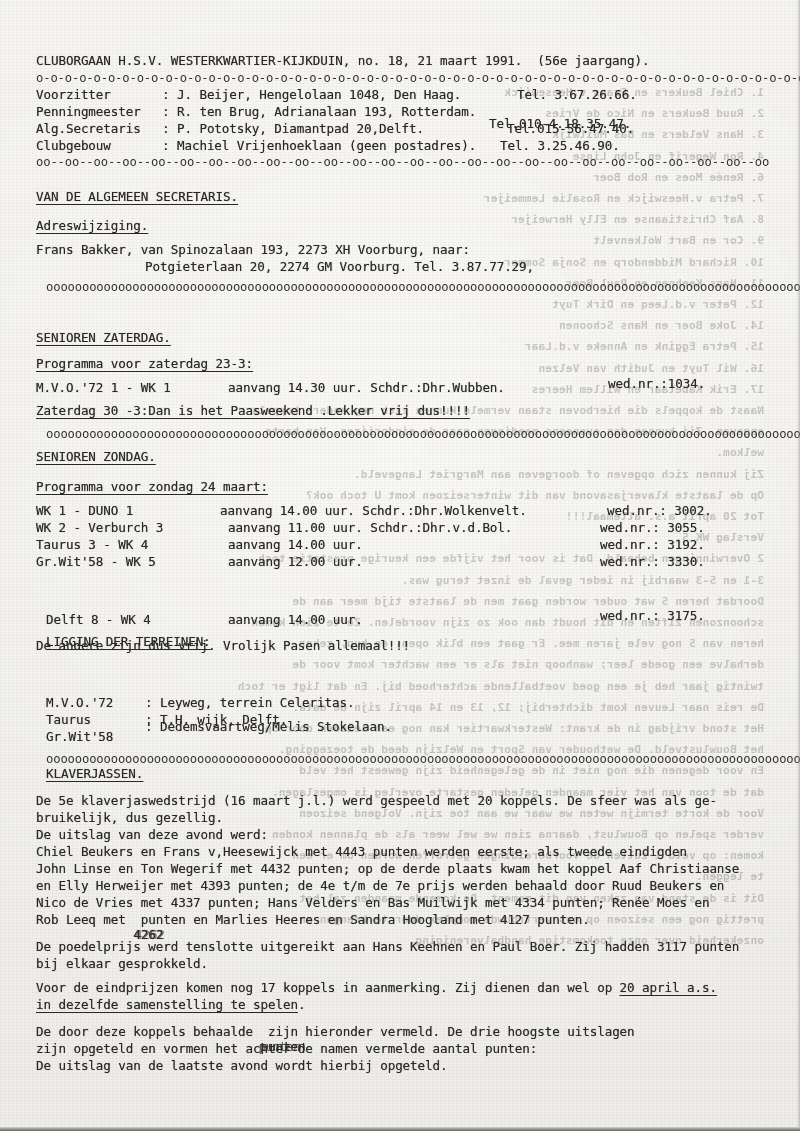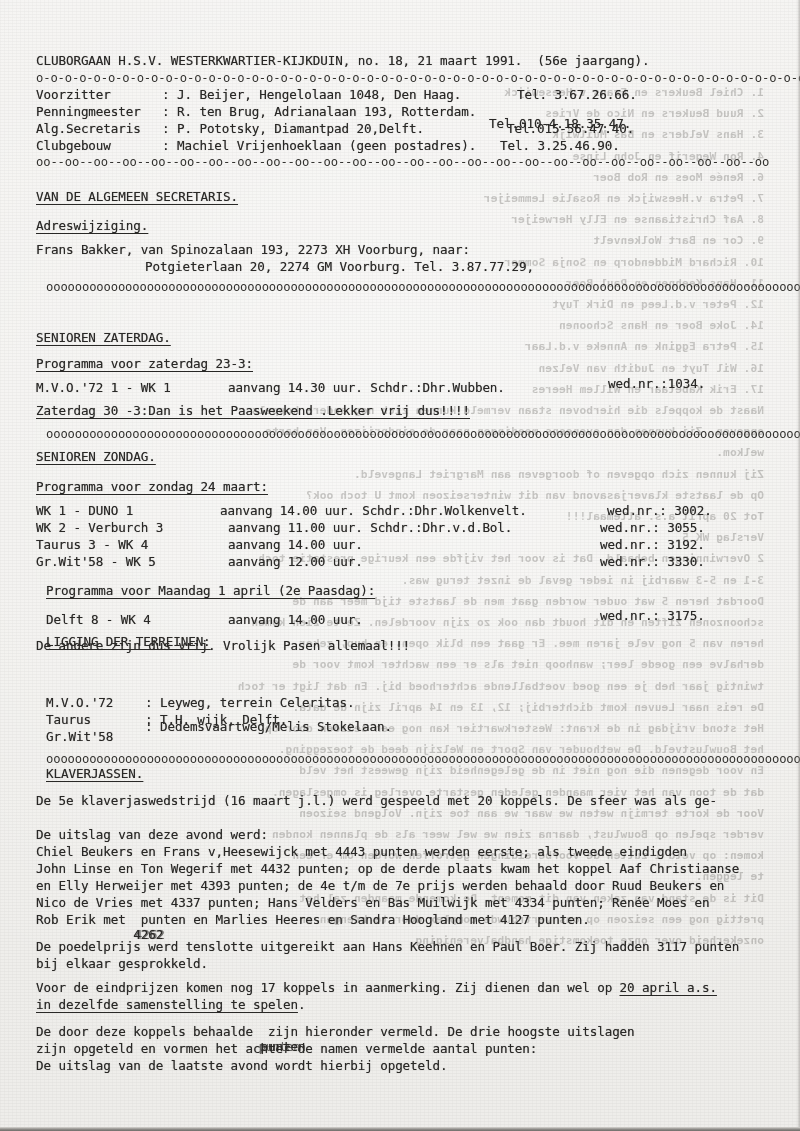--- a/index.html
+++ b/index.html
@@ -183,21 +183,20 @@
     <div class="ln" style="left:600px;top:517px;">wed.nr.: 3055.</div>
 
     <div class="ln" style="left:36px;top:534px;">Taurus 3 - WK 4</div>
     <div class="ln" style="left:228px;top:534px;">aanvang 14.00 uur.</div>
     <div class="ln" style="left:600px;top:534px;">wed.nr.: 3192.</div>
 
     <div class="ln" style="left:36px;top:551px;">Gr.Wit'58 - WK 5</div>
     <div class="ln" style="left:228px;top:551px;">aanvang 12.00 uur.</div>
     <div class="ln" style="left:600px;top:551px;">wed.nr.: 3330.</div>
 
-    <div class="ln u" style="left:46px;top:580px;">Programma voor Maandag 1 april (2e Paasdag):</div>
 
     <div class="ln" style="left:46px;top:609px;">Delft 8 - WK 4</div>
     <div class="ln" style="left:228px;top:609px;">aanvang 14.00 uur.</div>
     <div class="ln" style="left:600px;top:605px;">wed.nr.: 3175.</div>
 
     <div class="ln" style="left:36px;top:635px;">De andere zijn dus vrij. Vrolijk Pasen allemaal!!!</div>
 
     <div class="ln u" style="left:46px;top:631px;">LIGGING DER TERREINEN:</div>
 
     <div class="ln" style="left:46px;top:692px;">M.V.O.'72</div>
@@ -207,28 +206,29 @@
     <div class="ln" style="left:145px;top:709px;">: T.H. wijk, Delft.</div>
 
     <div class="ln" style="left:46px;top:726px;">Gr.Wit'58</div>
     <div class="ln" style="left:145px;top:716px;">: Dedemsvaartweg/Melis Stokelaan.</div>
 
     <div class="sep" style="left:46px;top:749px;">oooooooooooooooooooooooooooooooooooooooooooooooooooooooooooooooooooooooooooooooooooooooooooooooooooooooooooooo</div>
 
     <div class="ln u" style="left:46px;top:763px;">KLAVERJASSEN.</div>
 
     <div class="ln" style="left:36px;top:790px;">De 5e klaverjaswedstrijd (16 maart j.l.) werd gespeeld met 20 koppels. De sfeer was als ge-</div>
+    <div class="ln" style="left:36px;top:807px;">bruikelijk, dus gezellig.</div>
     <div class="ln" style="left:36px;top:824px;">De uitslag van deze avond werd:</div>
 
     <div class="ln" style="left:36px;top:841px;">Chiel Beukers en Frans v,Heesewijck met 4443 punten werden eerste; als tweede eindigden</div>
     <div class="ln" style="left:36px;top:858px;">John Linse en Ton Wegerif met 4432 punten; op de derde plaats kwam het koppel Aaf Christiaanse</div>
     <div class="ln" style="left:36px;top:875px;">en Elly Herweijer met 4393 punten; de 4e t/m de 7e prijs werden behaald door Ruud Beukers en</div>
     <div class="ln" style="left:36px;top:892px;">Nico de Vries met 4337 punten; Hans Velders en Bas Muilwijk met 4334 punten; Renée Moes en</div>
 
-    <div class="ln" style="left:36px;top:909px;"><span>Rob Erik met </span><span class="ovr"><span>4262</span><span style="opacity:.65;transform:translateX(1.5px);">4262</span></span><span> punten en Marlies Heeres en Sandra Hoogland met 4127 punten.</span></div>
+    <div class="ln" style="left:36px;top:909px;"><span>Rob Leeq met </span><span class="ovr"><span>4262</span><span style="opacity:.65;transform:translateX(1.5px);">4262</span></span><span> punten en Marlies Heeres en Sandra Hoogland met 4127 punten.</span></div>
 
     <div class="ln" style="left:36px;top:936px;">De poedelprijs werd tenslotte uitgereikt aan Hans Keehnen en Paul Boer. Zij hadden 3117 punten</div>
     <div class="ln" style="left:36px;top:953px;">bij elkaar gesprokkeld.</div>
 
     <div class="ln" style="left:36px;top:977px;"><span>Voor de eindprijzen komen nog 17 koppels in aanmerking. Zij dienen dan wel op </span><span class="u">20 april a.s.</span></div>
     <div class="ln" style="left:36px;top:994px;"><span class="u">in dezelfde samenstelling te spelen</span><span>.</span></div>
 
     <div class="ln" style="left:36px;top:1021px;"><span>De door deze koppels behaalde </span><span class="ovr"><span>punten</span><span style="opacity:.7;transform:translateX(-3px) scaleX(.92);">punten</span></span><span> zijn hieronder vermeld. De drie hoogste uitslagen</span></div>
     <div class="ln" style="left:36px;top:1038px;">zijn opgeteld en vormen het achter de namen vermelde aantal punten:</div>
     <div class="ln" style="left:36px;top:1055px;">De uitslag van de laatste avond wordt hierbij opgeteld.</div>

